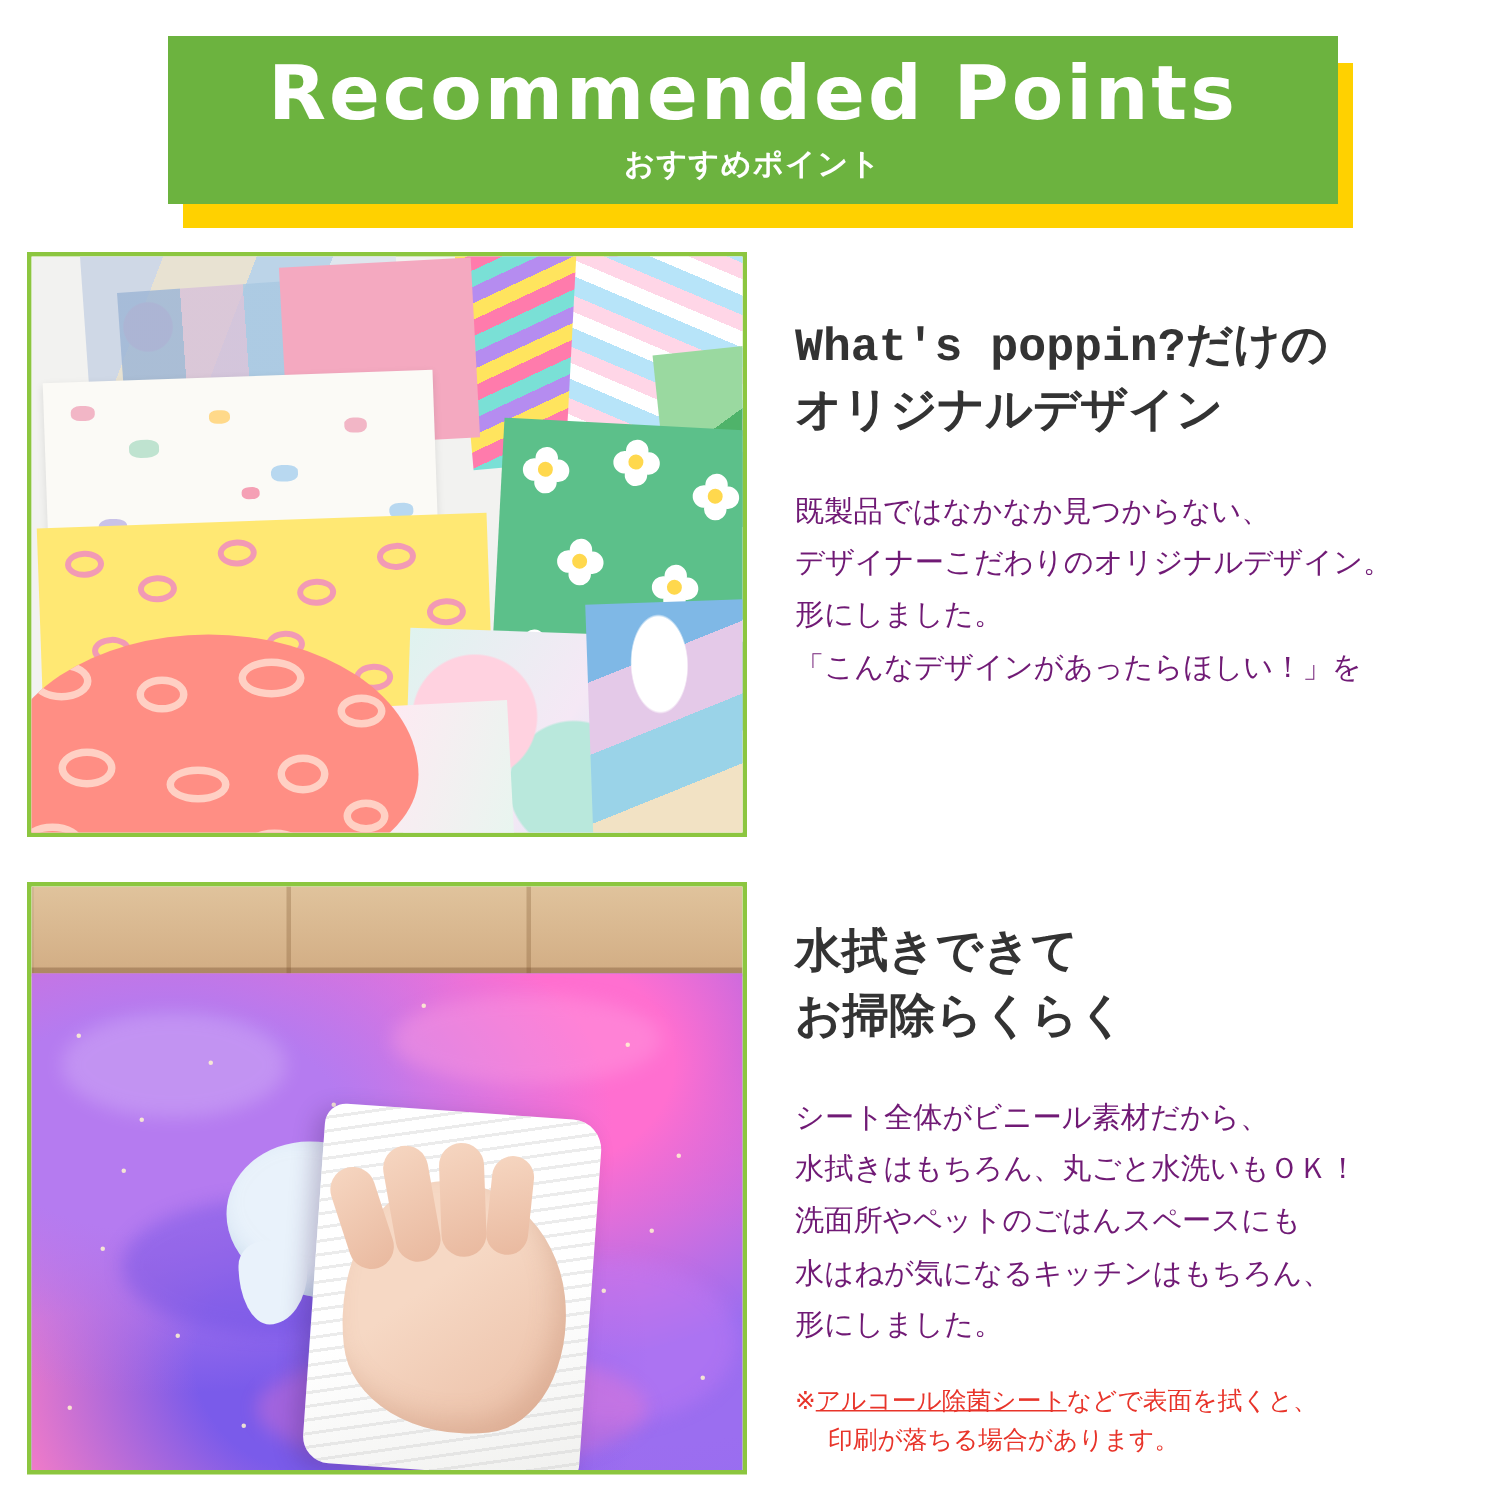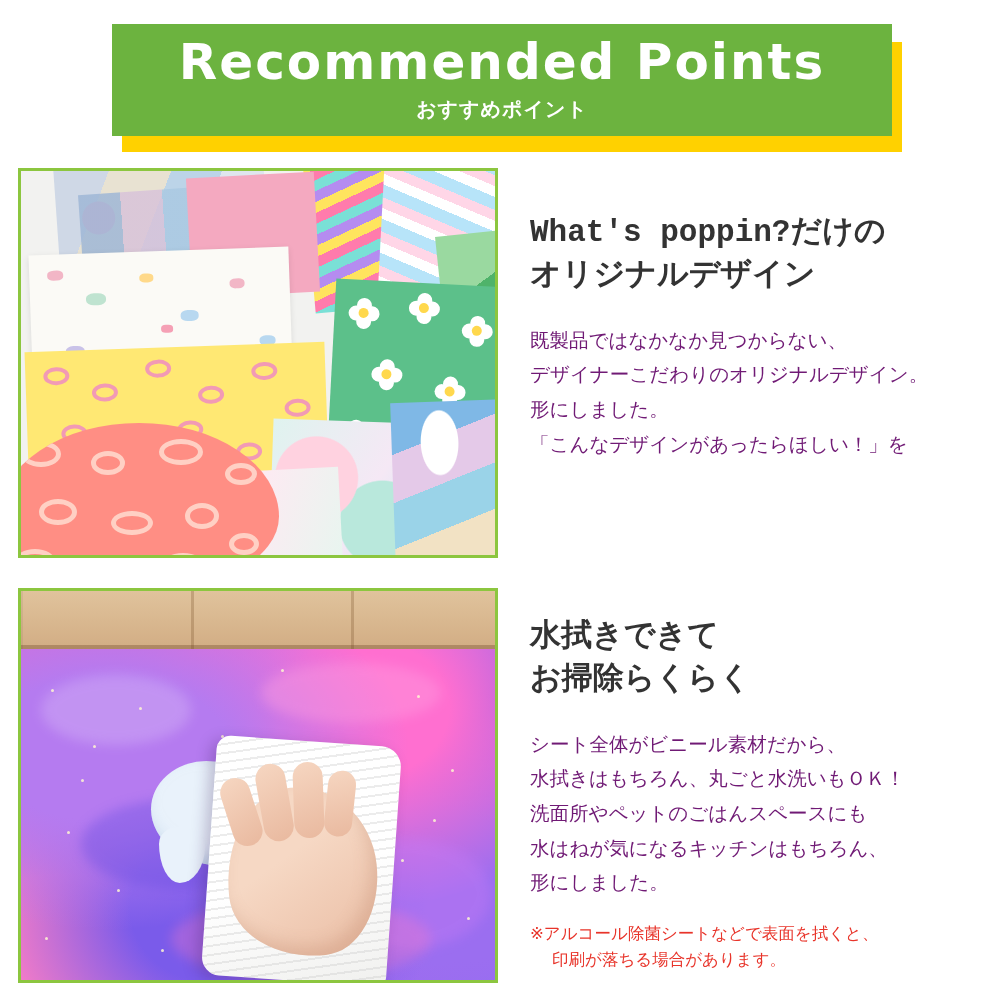--- a/index.html
+++ b/index.html
@@ -90,21 +90,21 @@
     line-height: 1.78;
     font-family: "DejaVu Sans", sans-serif;
   }
   .note-text {
     margin-top: 20px;
     font-size: 16.5px;
     color: #e8342a;
     line-height: 1.55;
     font-family: "DejaVu Sans", sans-serif;
   }
-  .note-text .u { }
+  .note-text .u { text-decoration: underline; }
   .note-line-2 { padding-left: 22px; }
   .note-line-3 { padding-left: 18px; }
 
   
   .p1 { position: absolute; background: #fff; }
 
   .p1-bg { left:0; top:0; width:100%; height:100%; background:#f2f2f0; }
 
   
   .p1-a {

